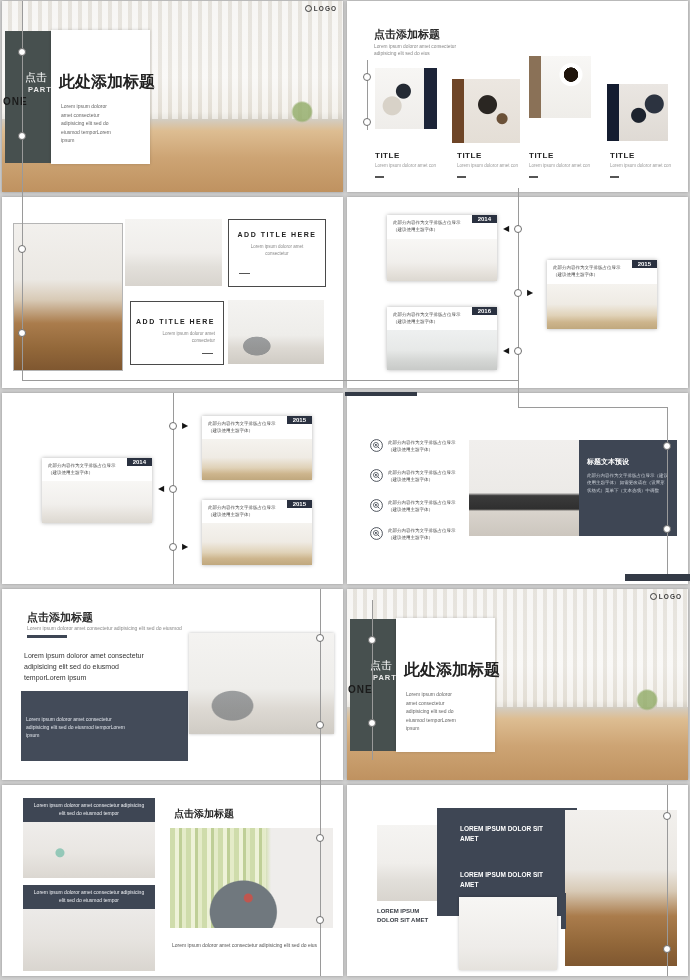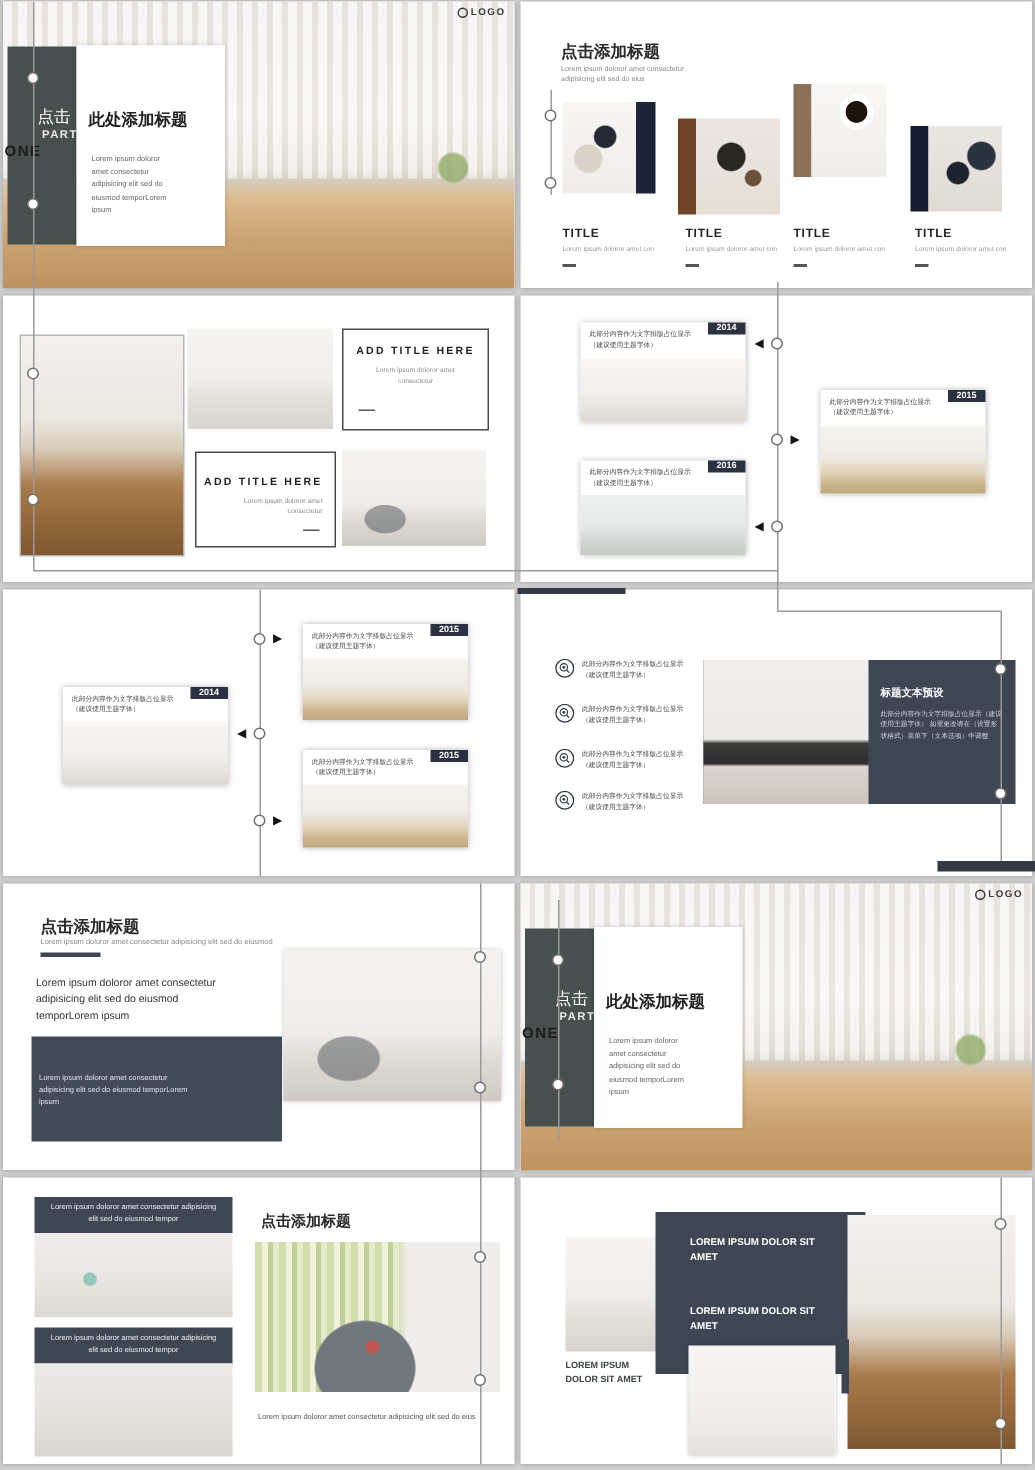--- a/index.html
+++ b/index.html
@@ -56,21 +56,21 @@
     linear-gradient(90deg, rgba(239,237,235,0) 0 58%, #efedeb 62%),
     repeating-linear-gradient(90deg,#cfdcab 0 5px,#eef2d8 5px 9px,#bfcf97 9px 12px,#e4ebc8 12px 16px);}
   
   .logo{position:absolute;right:6px;top:4px;font-size:6.5px;letter-spacing:1px;color:#3a3a3a;display:flex;align-items:center;gap:2px;font-weight:bold;}
   .logo .ring-glyph{width:5px;height:5px;border:1px solid #3a3a3a;border-radius:50%;display:inline-block;}
   .cover-panel{left:3px;top:30px;width:46px;height:132px;background:#47504f;}
   .cover-card{left:49px;top:29px;width:99px;height:134px;background:#fff;box-shadow:0 0 3px rgba(0,0,0,.18);}
   .cover-click{left:23px;top:69px;font-size:11px;font-weight:normal;color:#fff;}
   .cover-part{left:26px;top:84px;font-size:7.5px;font-weight:bold;color:#e9e9e9;letter-spacing:1px;}
   .cover-one{left:1px;top:95px;font-size:10px;font-weight:bold;color:#1b1b1b;letter-spacing:1px;}
-  .cover-title{left:57px;top:71px;font-size:11px;font-weight:bold;color:#222;}
+  .cover-title{left:57px;top:71px;font-size:16px;font-weight:bold;color:#222;}
   .cover-body{left:59px;top:101px;width:55px;font-size:5px;line-height:1.7;color:#666;}
   .h-cn{font-weight:bold;color:#2a2a2a;}
   .small-gray{color:#888;}
   .dash{background:#555;height:2px;}
   
   .g-title{font-size:8px;font-weight:bold;letter-spacing:.5px;color:#222;}
   .g-desc{font-size:4.5px;color:#999;}
   
   .add-box{border:1px solid #4a4a4a;background:#fff;}
   .add-title{font-size:7px;font-weight:bold;letter-spacing:1.5px;color:#222;}

